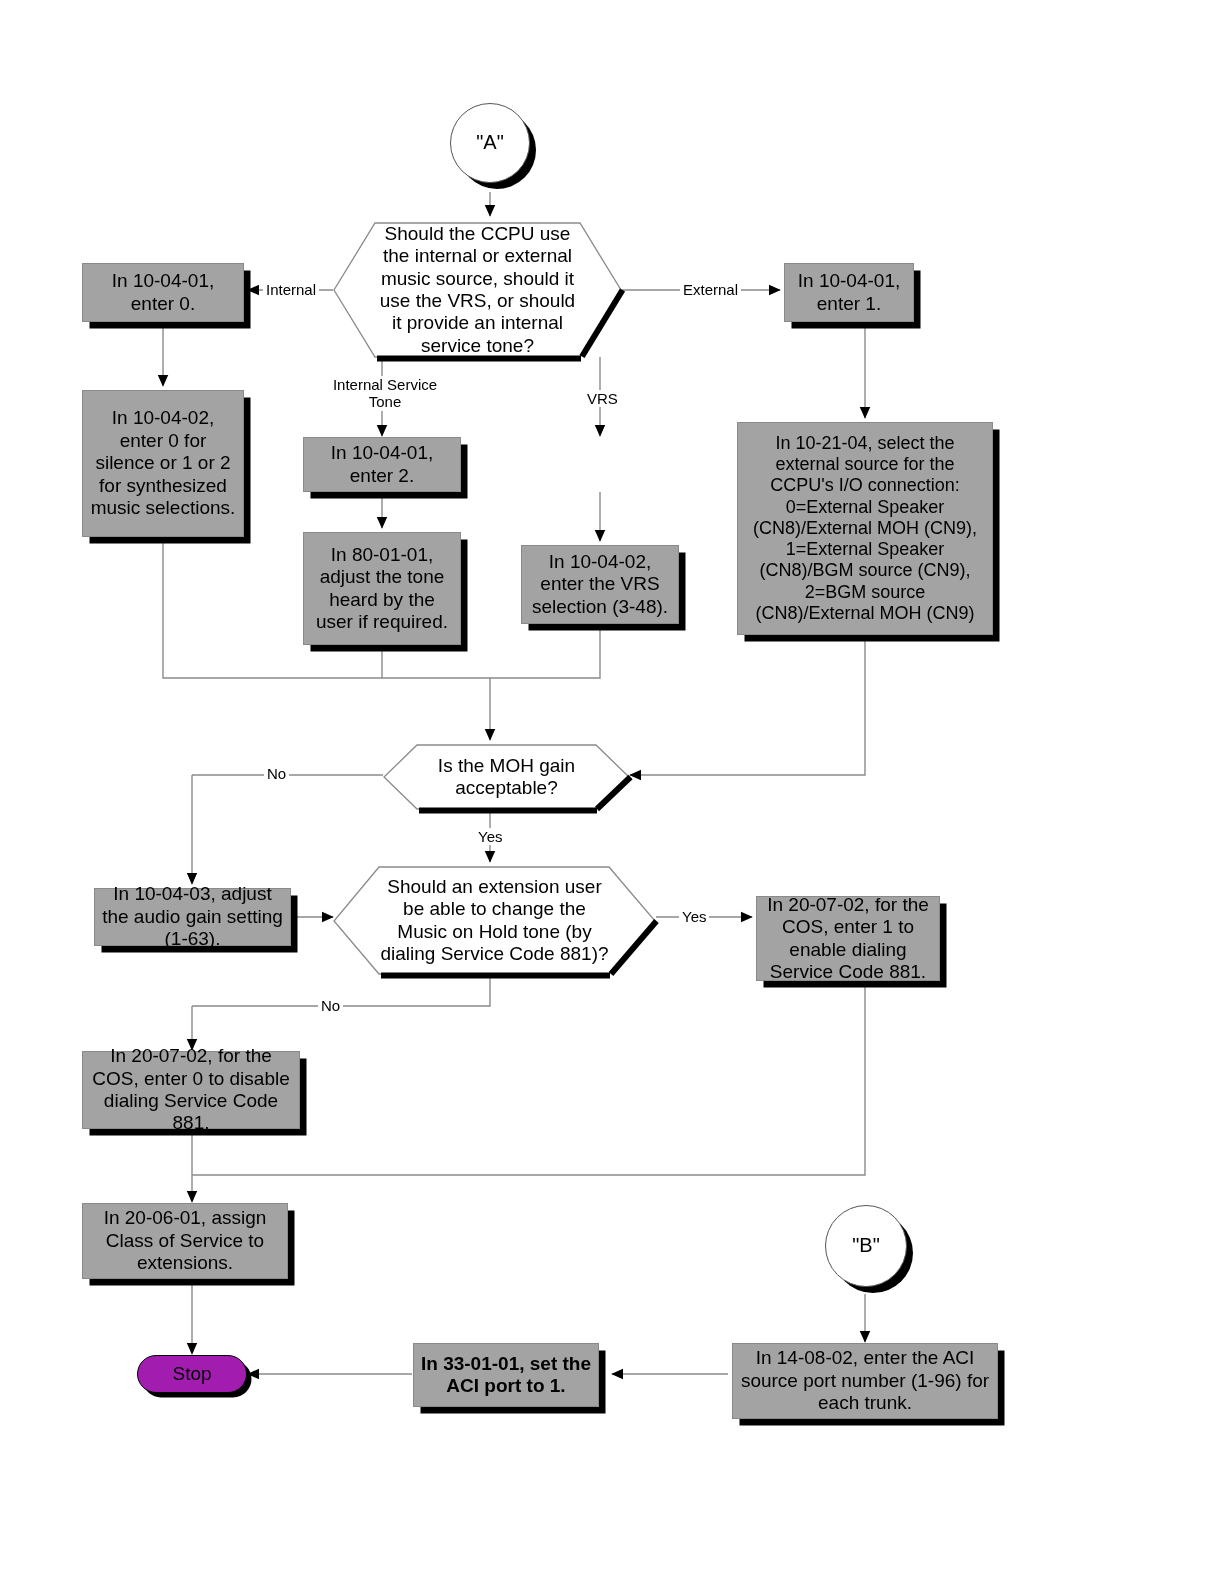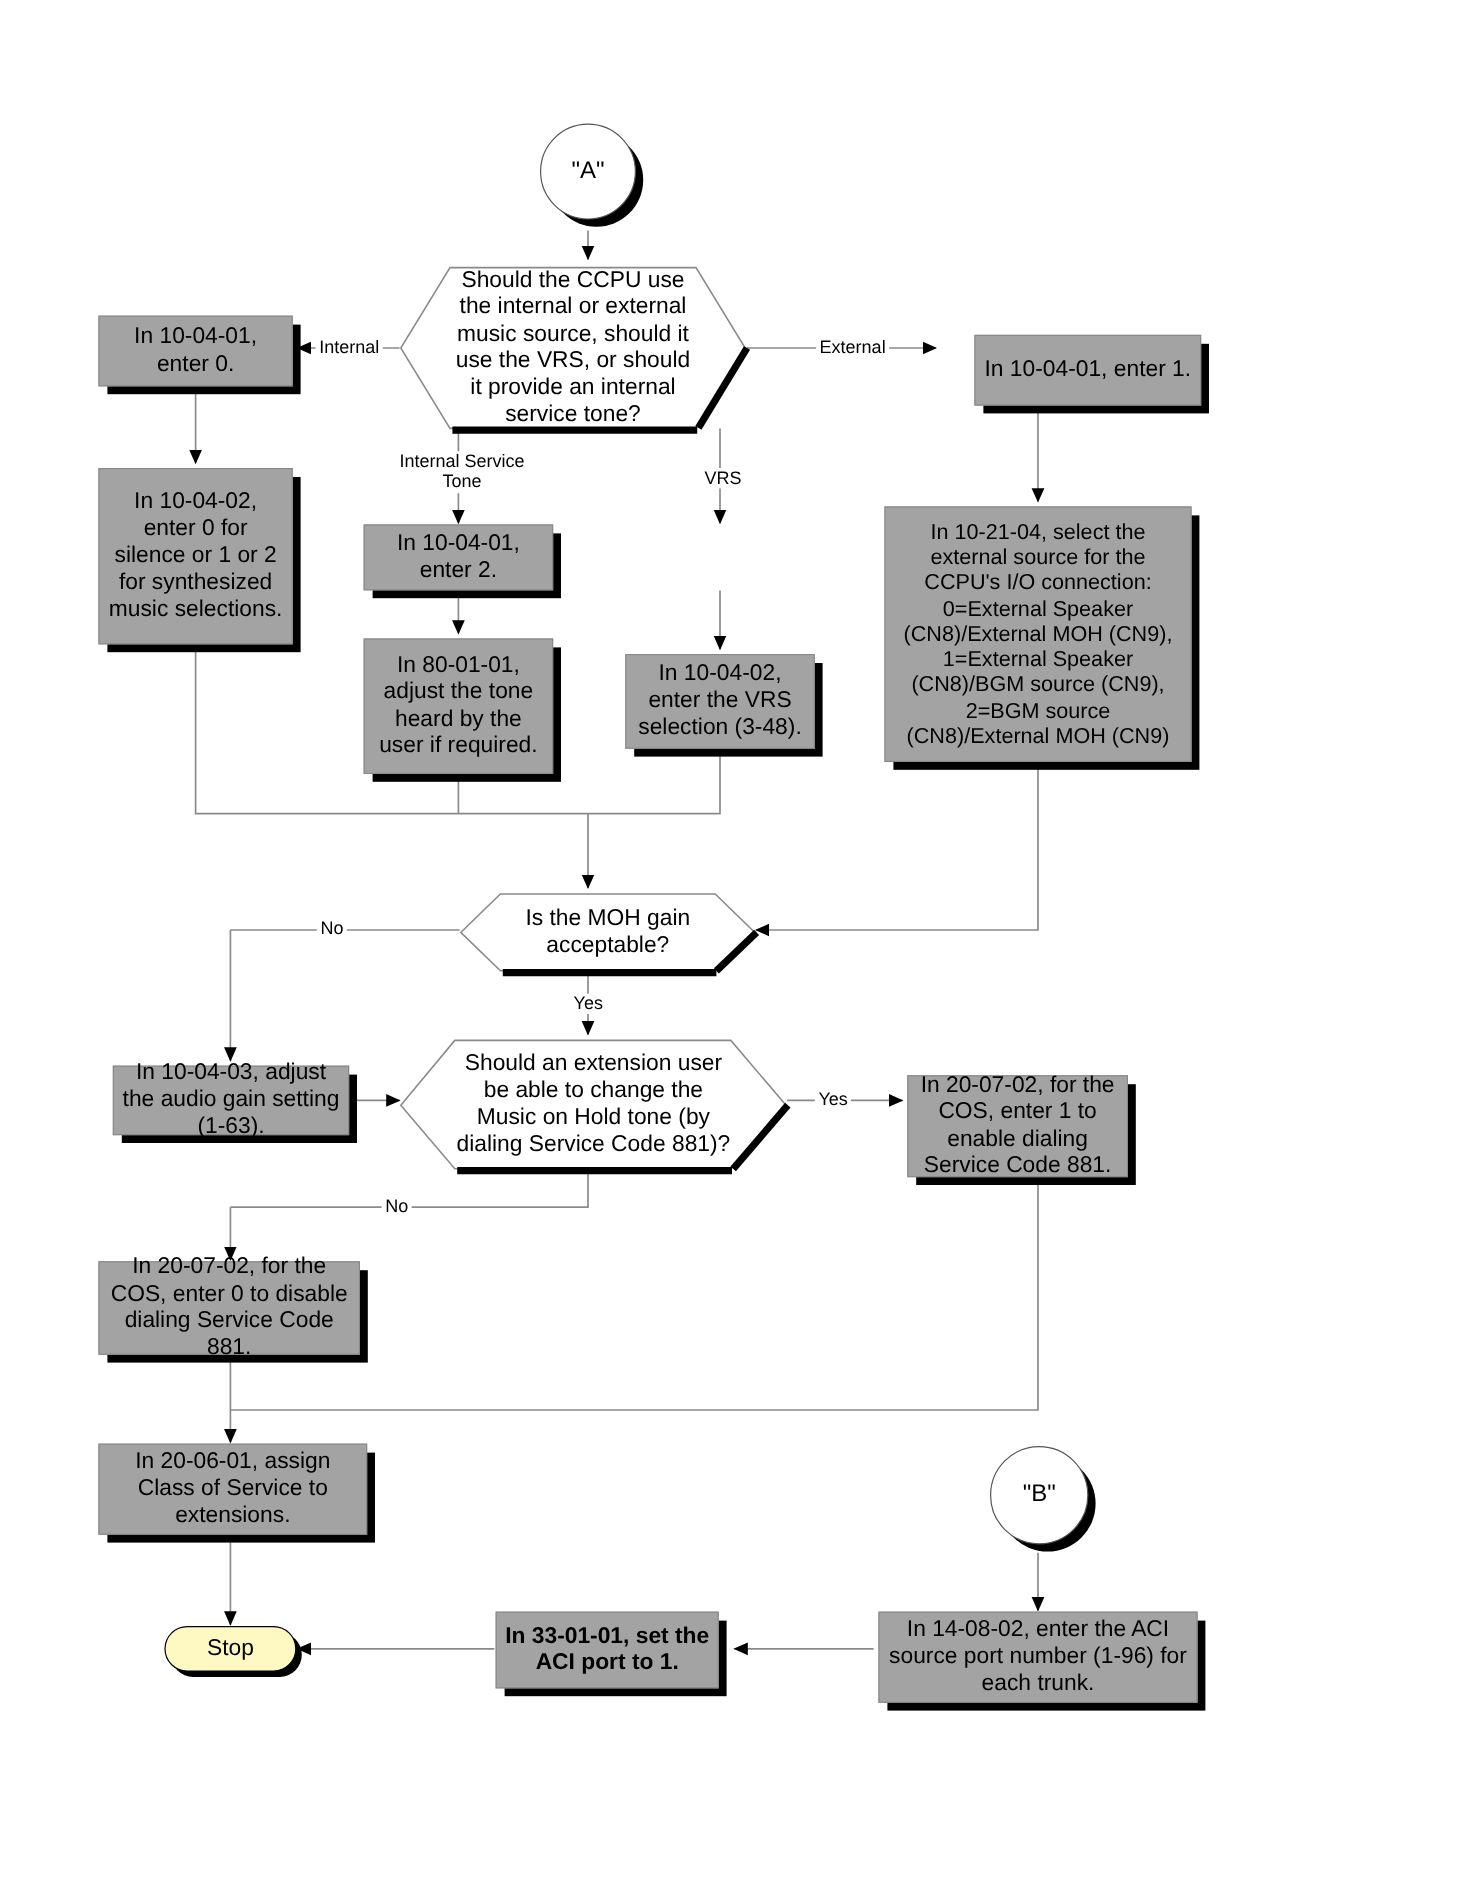--- a/index.html
+++ b/index.html
@@ -36,21 +36,21 @@
   }
   
   .proc {
     background: #a3a3a3;
     border: 1.2px solid #8a8a8a;
     box-shadow: 7px 7px 0 -0.5px #000000;
     padding: 4px 6px;
   }
   
   .term {
-    background: #fef9c3;
+    background: #a21caf;
     border: 1.6px solid #000000;
     border-radius: 999px;
     box-shadow: 5px 5px 0 -0.5px #000000;
   }
   
   .conn {
     background: #ffffff;
     border: 1.3px solid #555555;
     border-radius: 50%;
     box-shadow: 7px 7px 0 -1px #000000;
@@ -195,21 +195,21 @@
 
   <div class="node proc" style="left:303px; top:532px; width:158px; height:113px;">
     <span>In 80-01-01, adjust the tone heard by the user if required.</span>
   </div>
 
 
   <div class="node proc" style="left:521px; top:545px; width:158px; height:79px;">
     <span>In 10-04-02, enter the VRS selection (3-48).</span>
   </div>
 
-  <div class="node proc" style="left:784px; top:279px; width:189px; height:59px;margin-left:28px;">
+  <div class="node proc" style="left:784px; top:263px; width:130px; height:59px;">
     <span>In 10-04-01, enter 1.</span>
   </div>
 
   <div class="node proc" style="left:737px; top:422px; width:256px; height:213px; font-size:18px;">
     <span>In 10-21-04, select the external source for the CCPU's I/O connection: 0=External Speaker (CN8)/External MOH (CN9), 1=External Speaker (CN8)/BGM source (CN9), 2=BGM source (CN8)/External MOH (CN9)</span>
   </div>
 
   <div class="hexwrap" style="left:383px; top:744px; width:247px; height:66px;">
     <svg width="247" height="66" viewBox="0 0 247 66">
       <polygon points="34,1 213,1 246,33 213,65 34,65 1,33" fill="#ffffff" stroke="#8a8a8a" stroke-width="1.3"></polygon>
@@ -233,21 +233,21 @@
   </div>
 
   <div class="node proc" style="left:756px; top:896px; width:184px; height:85px;align-items:center;">
     <span>In 20-07-02, for the COS, enter 1 to enable dialing Service Code 881.</span>
   </div>
 
   <div class="node proc" style="left:82px; top:1051px; width:218px; height:78px;">
     <span>In 20-07-02, for the COS, enter 0 to disable dialing Service Code 881.</span>
   </div>
 
-  <div class="node proc" style="left:82px; top:1203px; width:224px; height:76px;">
+  <div class="node proc" style="left:82px; top:1203px; width:206px; height:76px;">
     <span>In 20-06-01, assign Class of Service to extensions.</span>
   </div>
 
   <div class="node term" style="left:137px; top:1355px; width:110px; height:38px;">
     <span>Stop</span>
   </div>
 
   <div class="node conn" style="left:825px; top:1205px; width:82px; height:82px;">
     <span style="font-size:20px;">"B"</span>
   </div>

